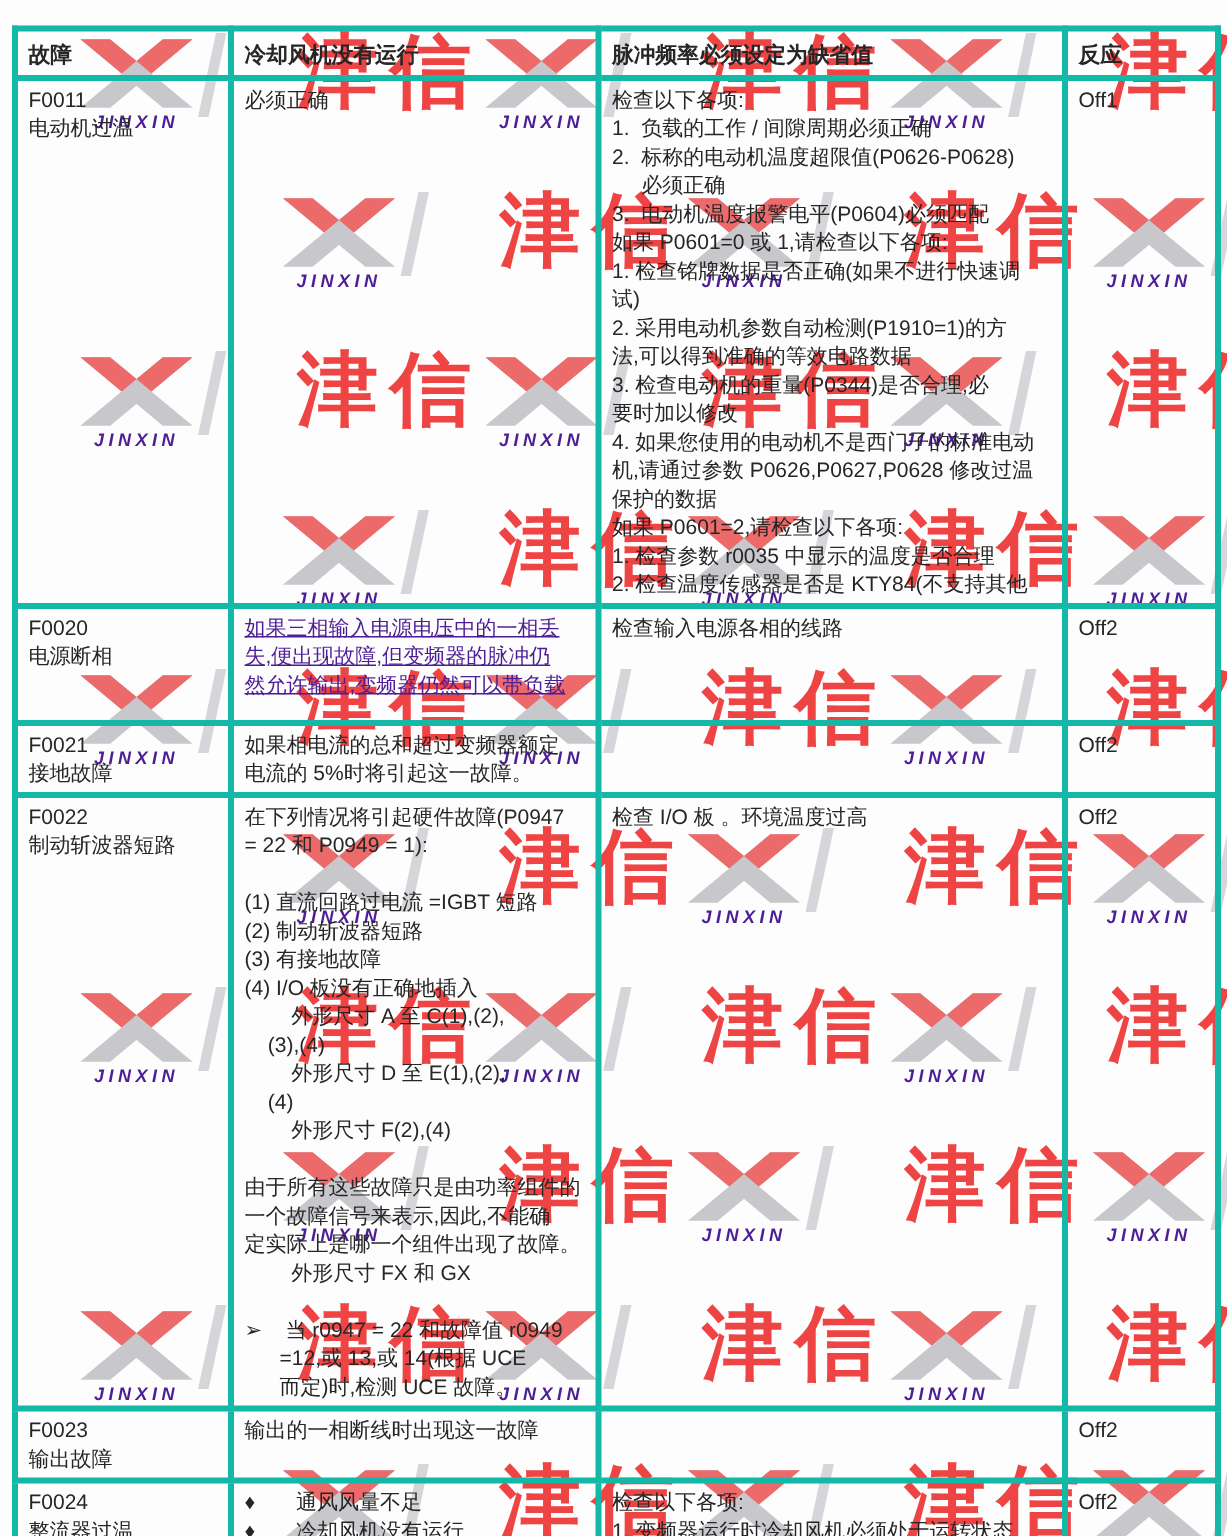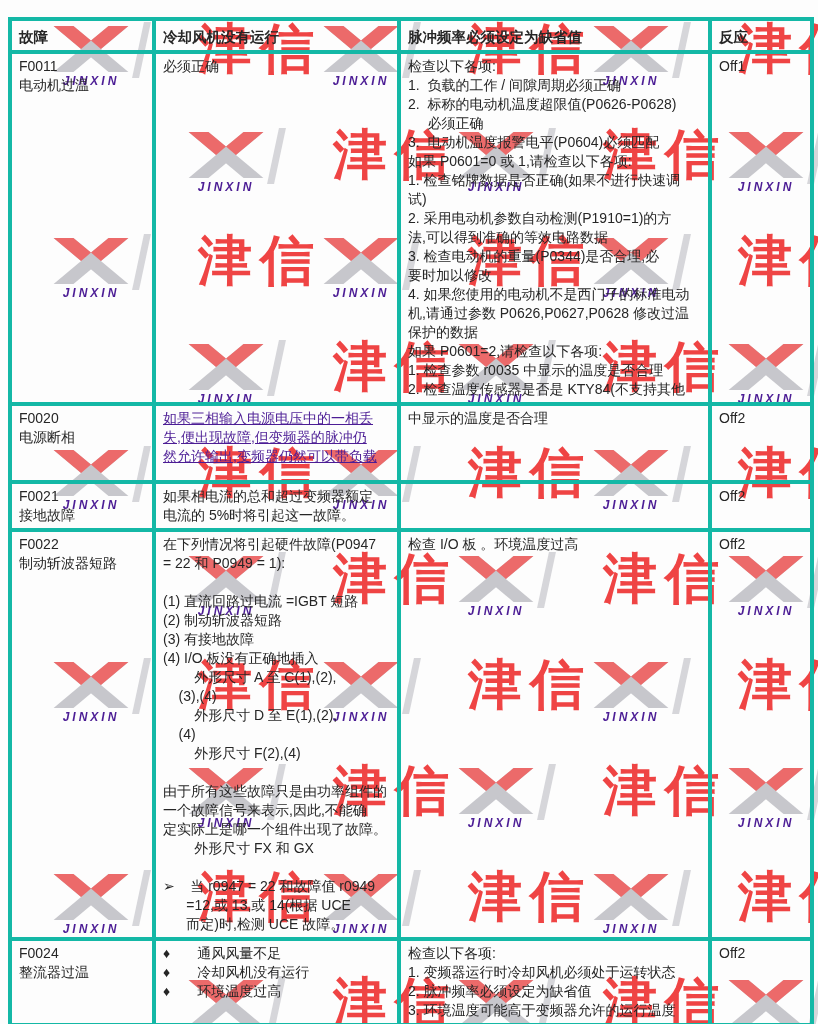--- a/index.html
+++ b/index.html
@@ -509,21 +509,21 @@
 2. 检查温度传感器是否是 KTY84(不支持其他</td>
     <td class="react-cell">Off1</td>
   </tr>
 
   <tr style="height:78px">
     <td class="pre code-cell">F0020
 电源断相</td>
     <td class="pre cause-pad-top lh21"><span class="link pre">如果三相输入电源电压中的一相丢
 失,便出现故障,但变频器的脉冲仍
 然允许输出,变频器仍然可以带负载</span></td>
-    <td class="pre">中显示的温度是否合理</td>
+    <td class="pre">检查输入电源各相的线路</td>
     <td class="react-cell">Off2</td>
   </tr>
 
   <tr style="height:47px">
     <td class="pre code-cell">F0021
 接地故障</td>
     <td class="pre">如果相电流的总和超过变频器额定
 电流的 5%时将引起这一故障。</td>
     <td class="pre"></td>
     <td class="react-cell">Off2</td>
@@ -550,20 +550,27 @@
 定实际上是哪一个组件出现了故障。
         外形尺寸 FX 和 GX
 
 ➢    当 r0947 = 22 和故障值 r0949
       =12,或 13,或 14(根据 UCE
       而定)时,检测 UCE 故障。</td>
     <td class="pre">检查 I/O 板 。环境温度过高</td>
     <td class="react-cell">Off2</td>
   </tr>
 
+  <tr style="height:37px">
+    <td class="pre lh17 code-cell">F0023
+输出故障</td>
+    <td class="pre">输出的一相断线时出现这一故障</td>
+    <td class="pre"></td>
+    <td class="react-cell">Off2</td>
+  </tr>
 
   <tr style="height:74px">
     <td class="pre code-cell">F0024
 整流器过温</td>
     <td class="pre bullets">♦       通风风量不足
 ♦       冷却风机没有运行
 ♦       环境温度过高</td>
     <td class="pre lh17">检查以下各项:
 1. 变频器运行时冷却风机必须处于运转状态
 2. 脉冲频率必须设定为缺省值

